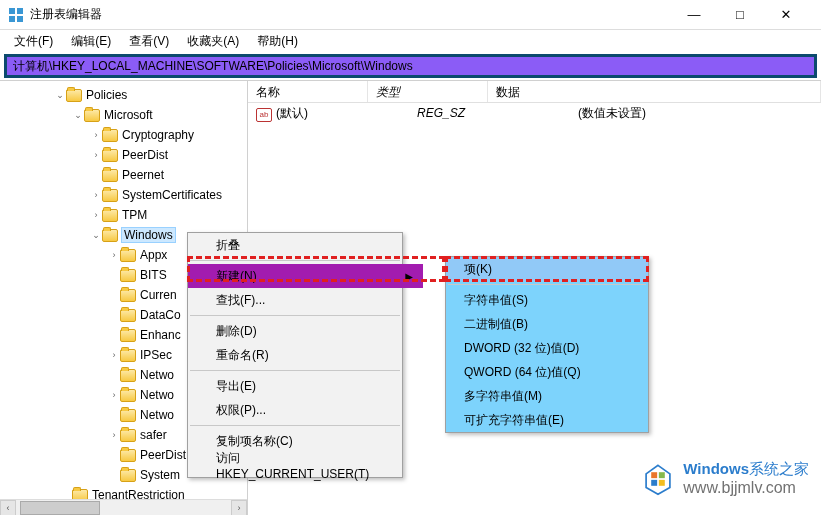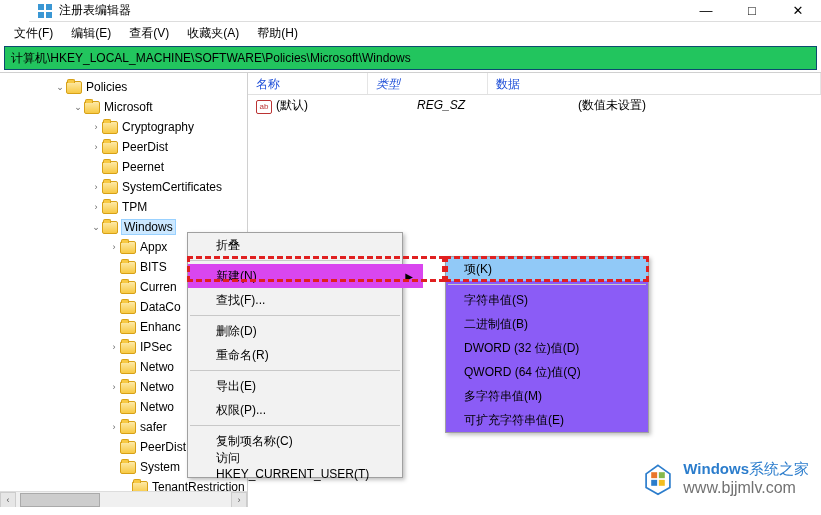--- a/index.html
+++ b/index.html
@@ -1,57 +1,57 @@
 <!DOCTYPE html>
 <html><head>
 <meta charset="utf-8">
 <style>
   * { box-sizing: border-box; font-family: "Microsoft YaHei", "Segoe UI", sans-serif; }
   html, body { margin: 0; padding: 0; }
   body { width: 821px; height: 515px; background: #fff; overflow: hidden; position: relative; font-size: 12px; color: #000; }
 
-  .titlebar { height: 22px; display: flex; align-items: center; padding: 0 0 0 8px; border-bottom: 1px solid #ddd; margin-left: 29px; }
+  .titlebar { height: 30px; display: flex; align-items: center; padding: 0 12px 0 8px; border-bottom: 1px solid #ddd; }
   .titlebar .app-icon { width: 16px; height: 16px; margin-right: 6px; }
   .titlebar .title { flex: 1; font-size: 12px; }
   .win-controls { display: flex; height: 100%; }
   .win-controls div { width: 46px; height: 100%; display: flex; align-items: center; justify-content: center; font-size: 13px; }
 
   .menubar { height: 22px; display: flex; align-items: center; padding: 0 6px; gap: 2px; }
   .menubar span { padding: 2px 8px; }
 
-  .pathbar { height: 24px; border: 1px solid #0c4a6e; margin: 2px 4px; padding: 2px 6px; display: flex; align-items: center; font-size: 12px; background: #22c55e; }
+  .pathbar { height: 24px; border: 3px solid #0c4a6e; margin: 2px 4px; padding: 2px 6px; display: flex; align-items: center; font-size: 12px; background: #8b5cf6; }
 
   .content { display: flex; height: calc(515px - 30px - 22px - 28px); border-top: 1px solid #d0d0d0; }
   .tree { width: 248px; overflow: hidden; position: relative; border-right: 1px solid #d0d0d0; padding-top: 4px; }
   .tree-row { display: flex; align-items: center; height: 20px; white-space: nowrap; }
   .twisty { width: 12px; display: inline-flex; justify-content: center; color: #666; font-size: 9px; }
   .twisty.open::before { content: "⌄"; }
   .twisty.closed::before { content: "›"; }
   .folder-icon { width: 16px; height: 13px; background: linear-gradient(#fde9a7,#f7c943); border: 1px solid #d7a117; border-radius: 2px; margin-right: 4px; position: relative; }
   .folder-icon::before { content: ""; position: absolute; top: -3px; left: 0; width: 6px; height: 3px; background: #f7c943; border: 1px solid #d7a117; border-bottom: none; border-radius: 2px 2px 0 0; }
   .tree-label { }
   .tree-row.selected .tree-label { background: #cce8ff; outline: 1px solid #99d1ff; padding: 0 2px; }
 
   .list { flex: 1; position: relative; }
   .list-head { display: flex; height: 22px; border-bottom: 1px solid #e0e0e0; }
-  .list-head div { padding: 3px 8px; border-right: 1px solid #e5e5e5; font-size: 12px; color: #1d4ed8; }
+  .list-head div { padding: 3px 8px; border-right: 1px solid #e5e5e5; font-size: 12px; color: #000000; }
   .col-name { width: 120px; }
   .col-type { width: 120px; font-style: italic; }
   .col-data { flex: 1; }
   .list-row { display: flex; height: 20px; align-items: center; gap: 41px; }
   .list-row .cell { padding: 0 8px; }
   .ab-icon { display:inline-block; width:16px; height:14px; border:1px solid #b33; margin-right:4px; font-size:8px; line-height:12px; text-align:center; color:#b33; background:#fff; border-radius:2px; }
 
   .ctx-menu { position: absolute; background: #f2f2f2; border: 1px solid #a0a0a0; box-shadow: 2px 2px 4px rgba(0,0,0,0.25); font-size: 12px; z-index: 10; }
   .ctx-item { height: 24px; display: flex; align-items: center; padding: 0 28px 0 28px; min-width: 235px; position: relative; }
-  .ctx-item.hl { background: #d946ef; }
+  .ctx-item.hl { background: #a21caf; }
   .ctx-item .arrow { position: absolute; right: 10px; font-size: 10px; }
   .ctx-sep { height: 1px; background: #c8c8c8; margin: 3px 2px; }
 
-  .submenu { position: absolute; left: 445px; top: 256px; width: 204px; background: #8b5cf6; border: 1px solid #a0a0a0; box-shadow: 2px 2px 4px rgba(0,0,0,0.25); z-index: 11; }
+  .submenu { position: absolute; left: 445px; top: 256px; width: 204px; background: #7dd3fc; border: 1px solid #a0a0a0; box-shadow: 2px 2px 4px rgba(0,0,0,0.25); z-index: 11; }
   .sub-item { height: 24px; display: flex; align-items: center; padding: 0 18px; }
   .sub-item.hl { background: #91c9f7; }
 
   .red-dash { position: absolute; border: 3px dashed #e02020; pointer-events: none; z-index: 20; }
   .red1 { left: 187px; top: 256px; width: 258px; height: 26px; }
   .red2 { left: 445px; top: 256px; width: 204px; height: 26px; }
 
   .watermark { position: absolute; right: 12px; bottom: 18px; display: flex; align-items: center; gap: 8px; opacity: 0.92; z-index: 30; pointer-events:none;justify-content:flex-end; }
   .wm-logo { width: 34px; height: 34px; }
   .wm-text { text-align: left; }
@@ -191,21 +191,21 @@
       <div class="tree-row" style="padding-left:108px">
           <span class="twisty" style="visibility:hidden"></span>
           <span class="folder-icon"></span>
           <span class="tree-label">PeerDist</span>
         </div>
       <div class="tree-row" style="padding-left:108px">
           <span class="twisty" style="visibility:hidden"></span>
           <span class="folder-icon"></span>
           <span class="tree-label">System</span>
         </div>
-      <div class="tree-row" style="padding-left:120px">
+      <div class="tree-row" style="padding-left:60px">
           <span class="twisty" style="visibility:hidden"></span>
           <span class="folder-icon"></span>
           <span class="tree-label">TenantRestriction</span>
         </div>
     </div>
     <div class="hscroll-track">
       <div class="hscroll-btn">‹</div>
       <div class="hscroll-thumb"></div>
       <div style="flex:1"></div>
       <div class="hscroll-btn">›</div>

